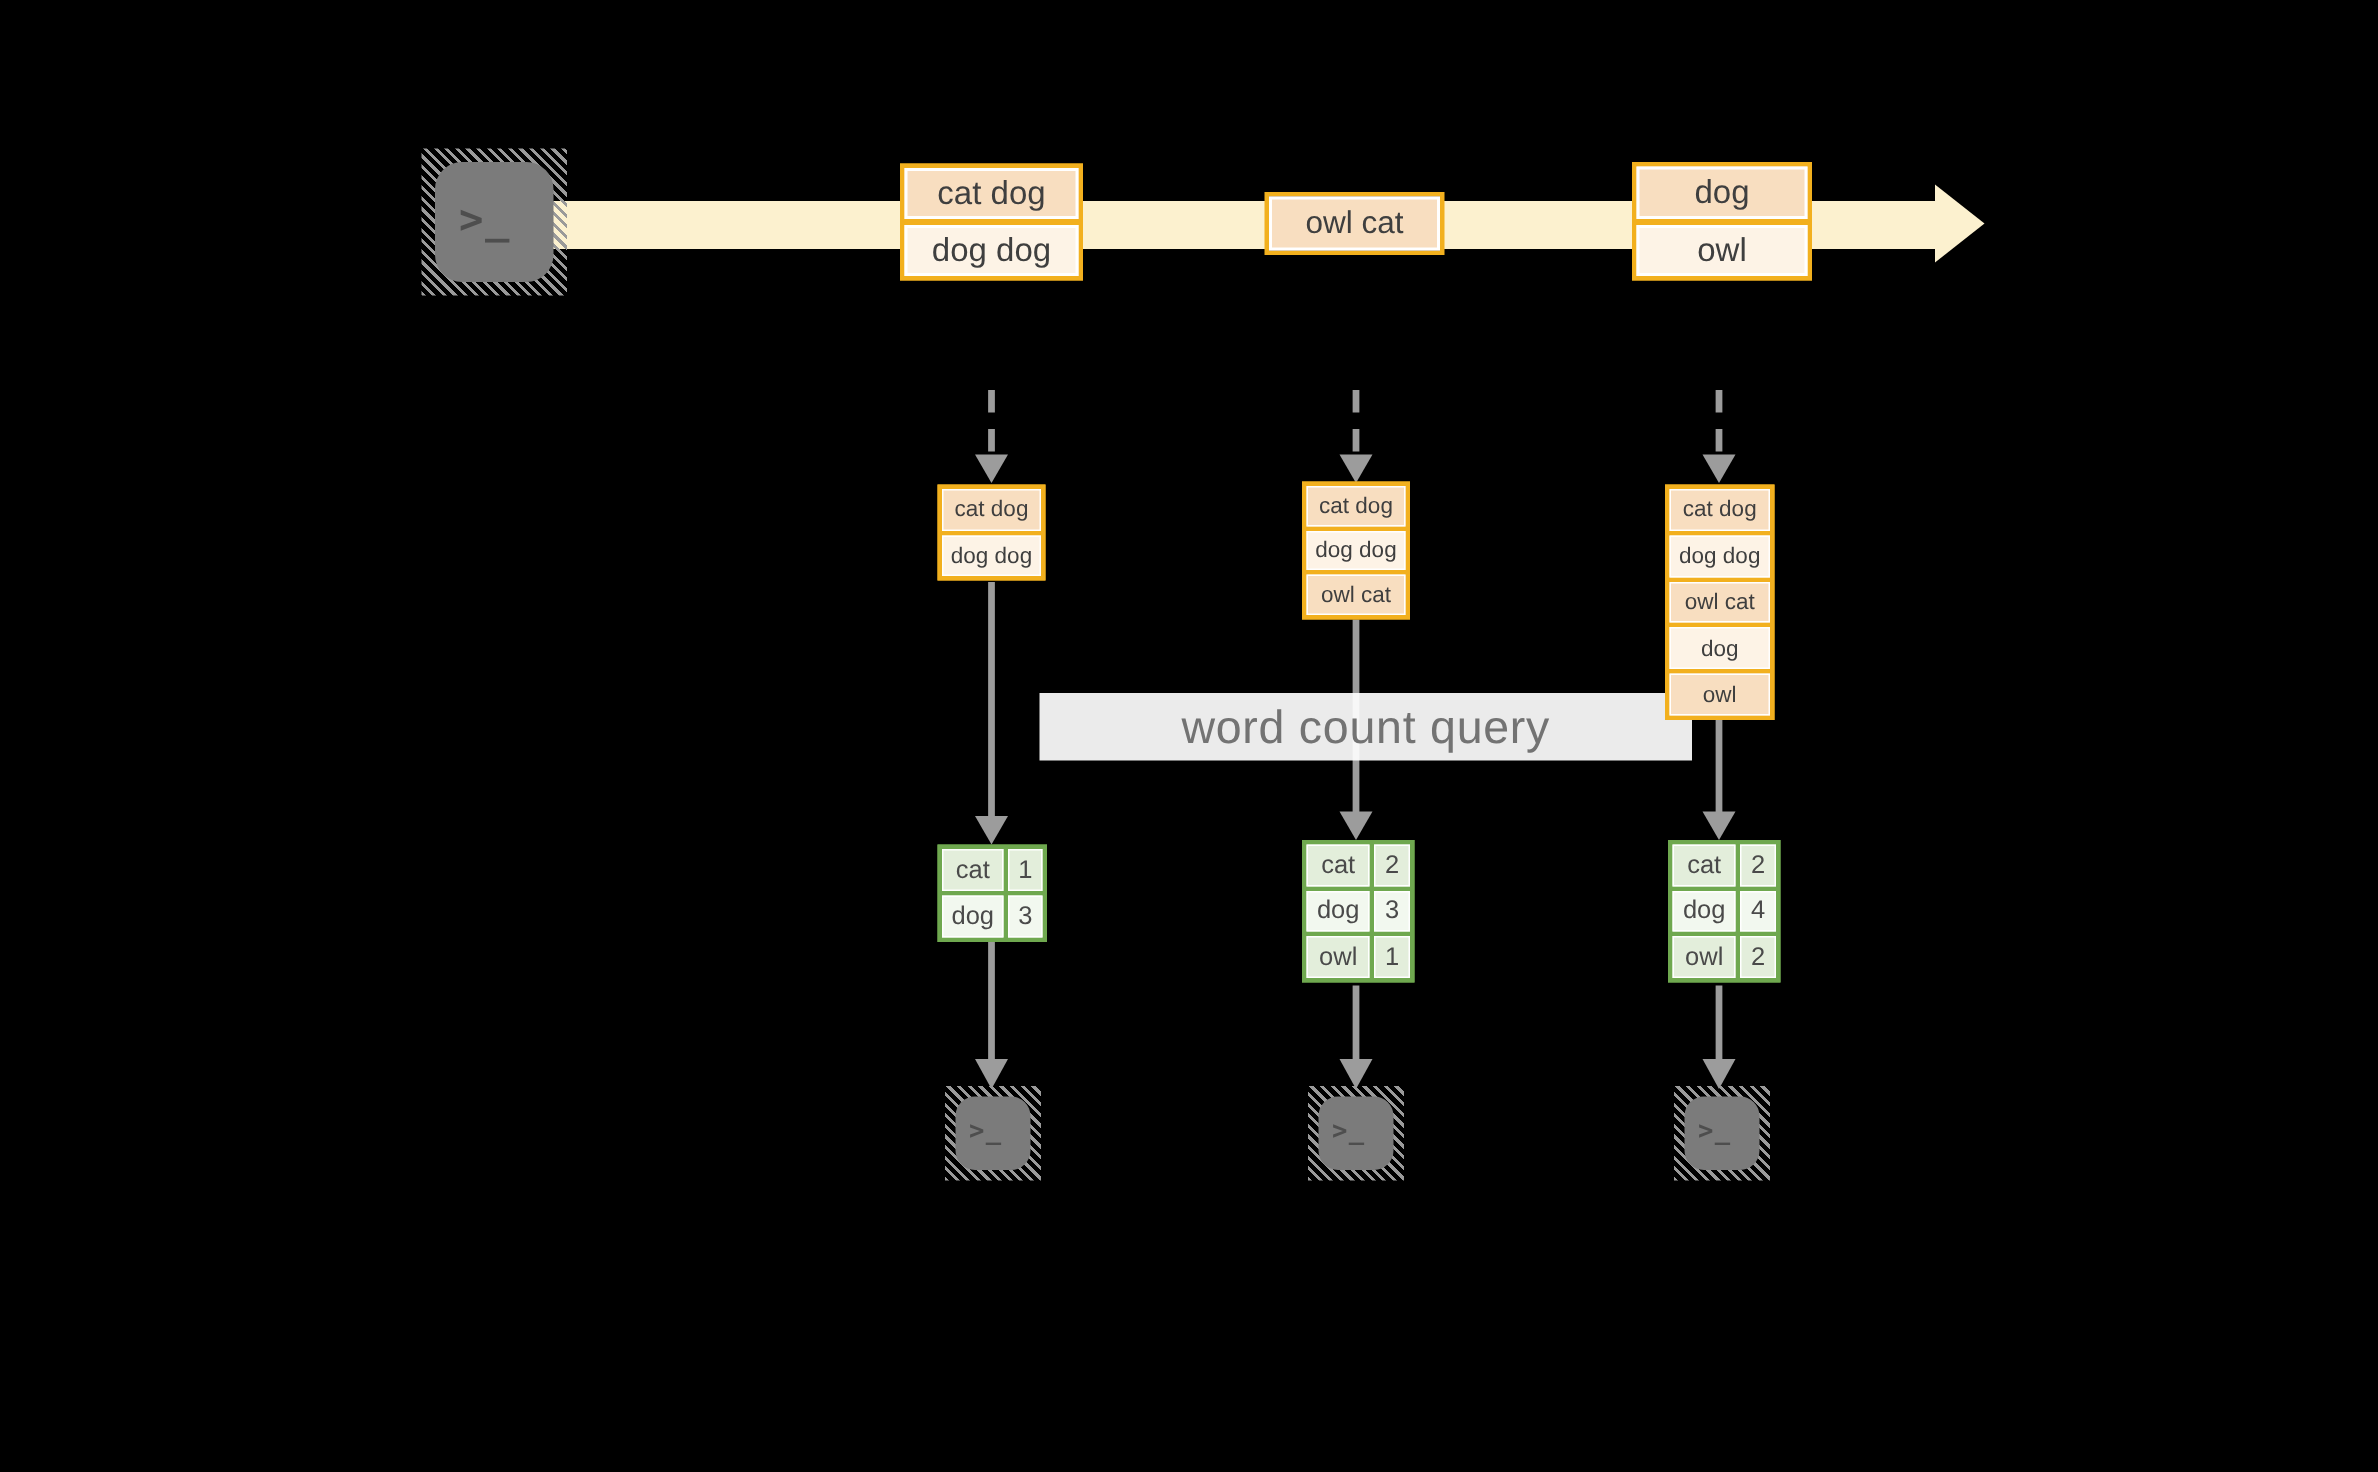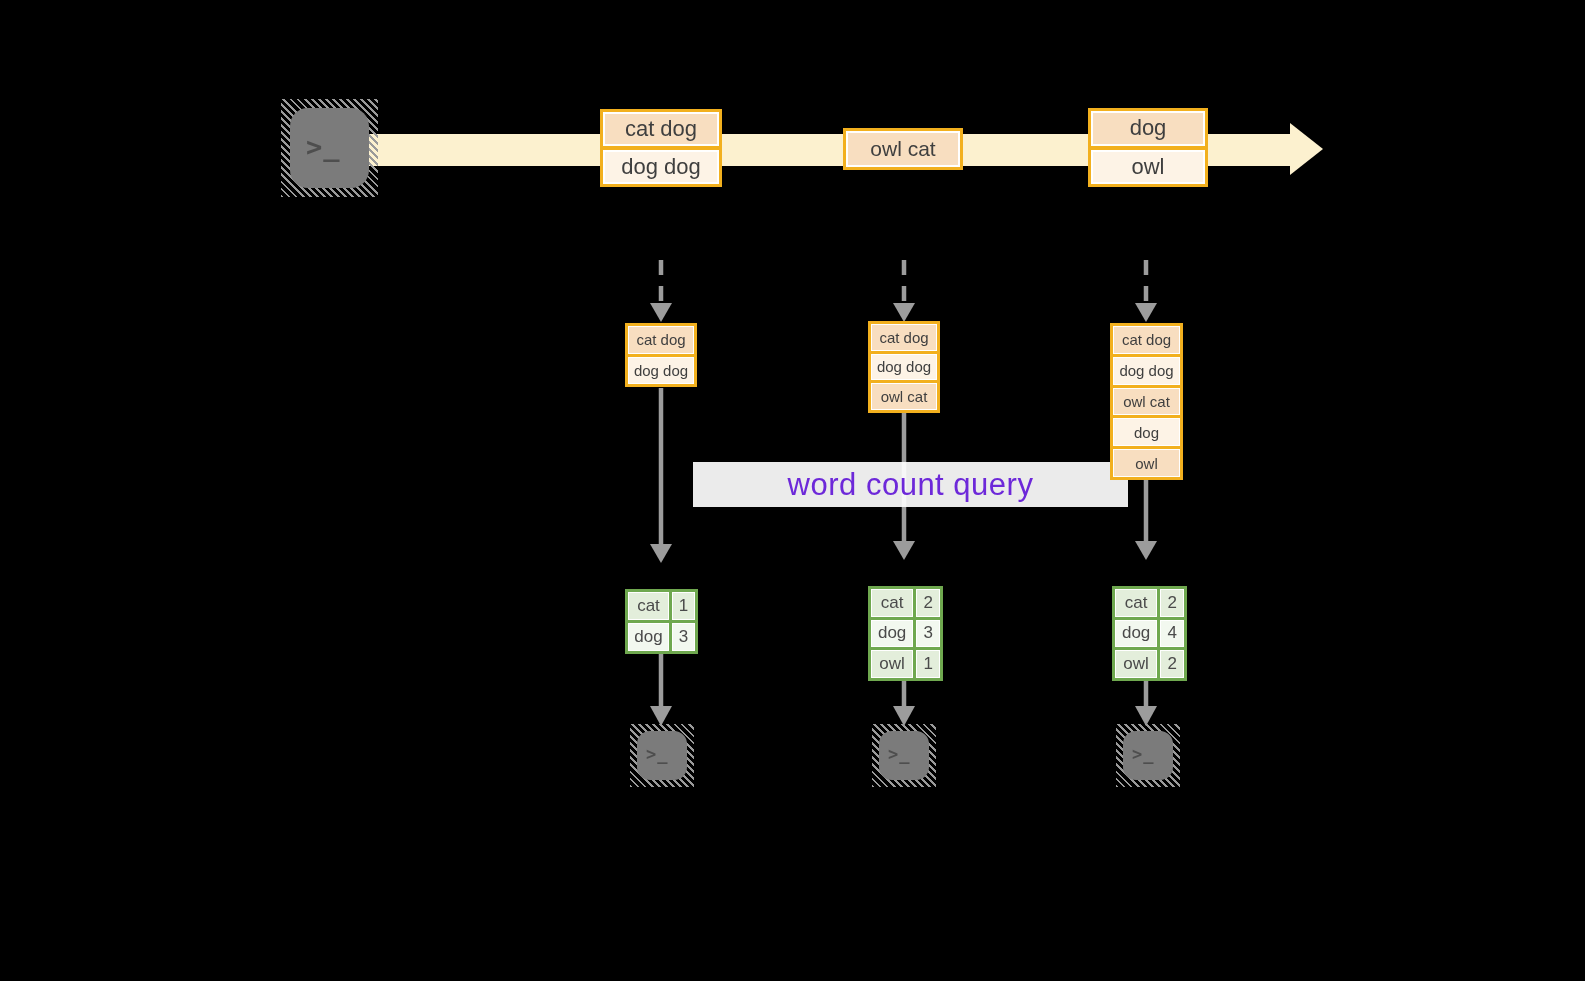--- a/index.html
+++ b/index.html
@@ -32,21 +32,21 @@
   .obox .ocell:nth-child(odd){background:var(--cell-dark,#F8DEC0);}
   .obox .ocell:nth-child(even){background:var(--cell-light,#FDF3E6);}
   .obox.stack{gap:3px;}
   .obox.stack .ocell{font-size:15px;border-width:1.5px;}
 
   
   .gtable{
     position:absolute;box-sizing:border-box;z-index:4;
     border:3px solid var(--green-border,#6FA84F);
     background:var(--green-border,#6FA84F);
-    display:grid;grid-template-columns:1.78fr 1fr;gap:3px;margin-top:26px;
+    display:grid;grid-template-columns:1.78fr 1fr;gap:3px;
   }
   .gtable .gcell{
     box-sizing:border-box;border:1px solid #fff;
     display:flex;align-items:center;justify-content:center;
     font-size:17px;color:#4a4a4a;
   }
   .gtable .gcell:nth-child(4n+1),
   .gtable .gcell:nth-child(4n+2){background:var(--green-cell-dark,#E3EEDB);}
   .gtable .gcell:nth-child(4n+3),
   .gtable .gcell:nth-child(4n){background:var(--green-cell-light,#F2F8EF);}
@@ -63,21 +63,21 @@
   }
   .term.big .inner{inset:9px;border-radius:18px;font-size:27px;padding-left:16px;}
   .term.small .inner{inset:7px;border-radius:13px;font-size:17px;padding-left:9px;}
   .term .inner span{transform:translateY(-2px);letter-spacing:1px;}
 
   
   .query-band{
     position:absolute;left:693px;top:462px;width:435px;height:45px;z-index:3;
     background:rgba(255,255,255,0.92);
     display:flex;align-items:center;justify-content:center;
-    font-size:31px;font-weight:300;color:#6d28d9;letter-spacing:0.5px;
+    font-size:31px;font-weight:300;color:#737373;letter-spacing:0.5px;
     white-space:nowrap;
   }
 
   
   #evt1{left:600px;top:109px;width:122px;height:78px;grid-template-rows:1fr 1fr;}
   #evt2{left:843px;top:128px;width:120px;height:42px;grid-template-rows:1fr;}
   #evt2 .ocell{font-size:21px;}
   #evt3{left:1088px;top:108px;width:120px;height:79px;grid-template-rows:1fr 1fr;}
 
   

